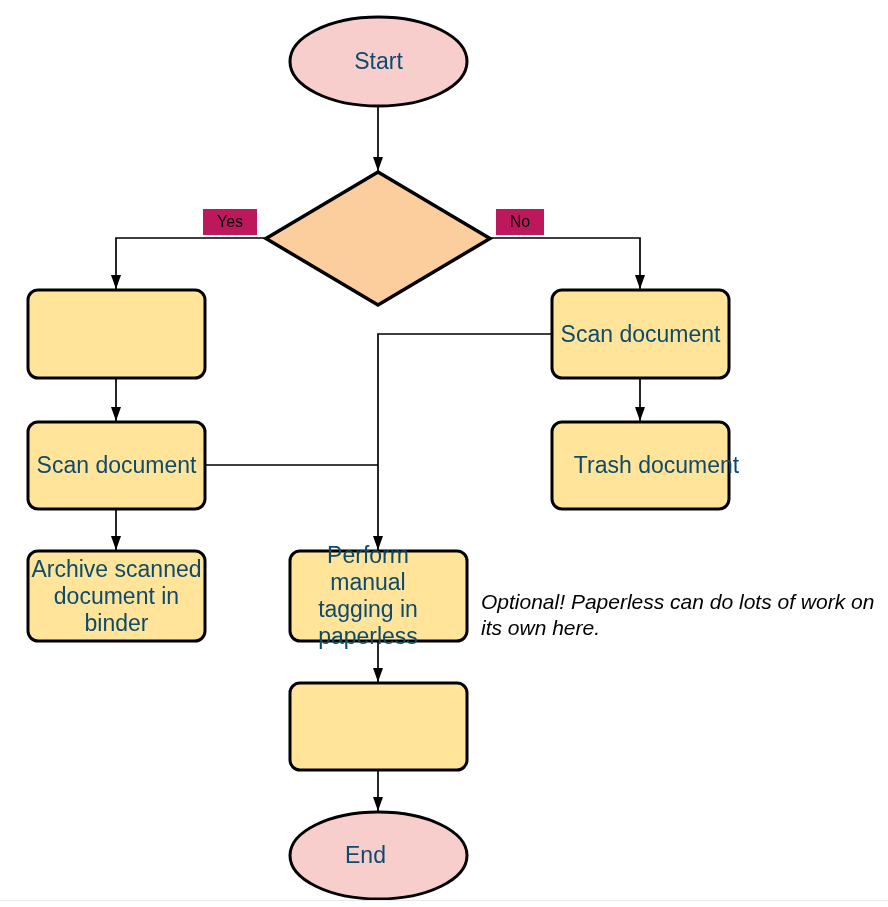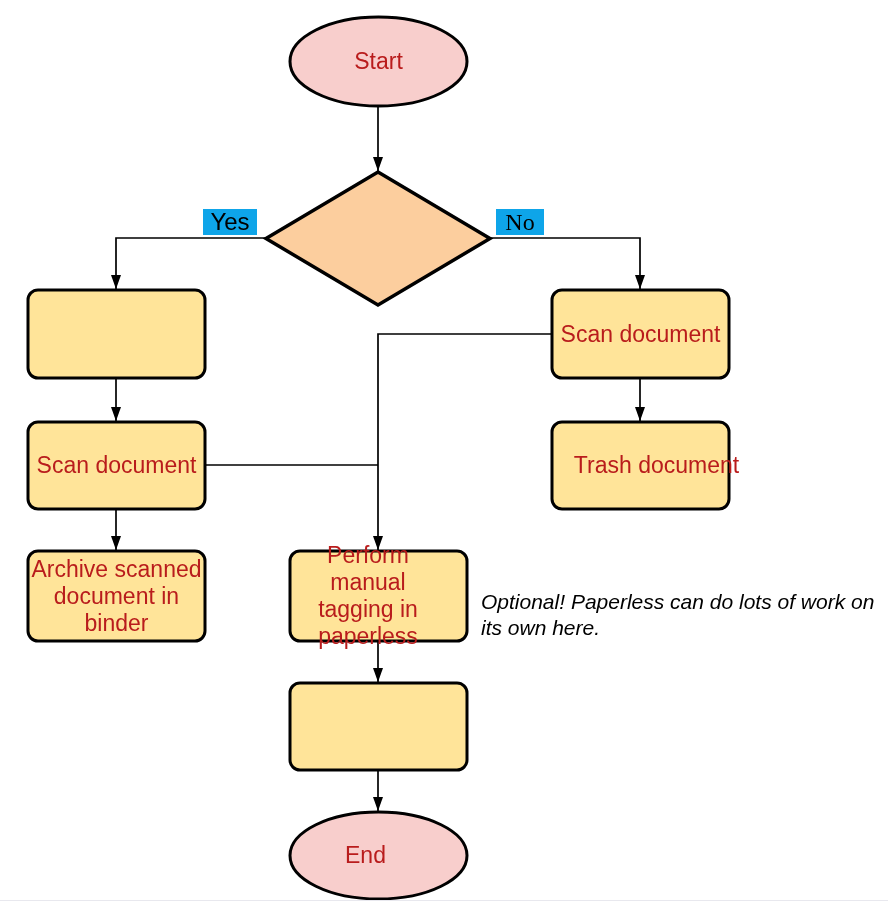--- a/index.html
+++ b/index.html
@@ -31,31 +31,31 @@
   }
   .node-label {
     position: absolute;
     display: flex;
     align-items: center;
     justify-content: center;
     text-align: center;
     white-space: pre-line;
     font-size: 23px;
     line-height: 27px;
-    color: #b91c1c;
+    color: #0c4a6e;
     pointer-events: none;
   }
   .edge-label {
     position: absolute;
     display: flex;
     align-items: center;
     justify-content: center;
-    font-size: 24px;
+    font-size: 16px;
     color: #000000;
-    background: #0ea5e9;
+    background: #be185d;
     pointer-events: none;
     text-align: center;
   }
   .annotation {
     position: absolute;
     left: 481px;
     top: 589px;
     width: 420px;
     font-size: 21px;
     line-height: 26px;
@@ -132,19 +132,19 @@
 
   <div class="node-label" style="left:290px; top:551px; width:156px; height:90px;">Perform manual
 tagging in
 paperless</div>
 
 
   <div class="node-label" style="left:277px; top:812px; width:177px; height:87px;">End</div>
 
   <div class="edge-label" style="left:203px; top:209px; width:54px; height:26px;">Yes</div>
 
-  <div class="edge-label" style="left:496px; top:209px; width:48px; height:26px;font-family:Liberation Serif, serif;">No</div>
+  <div class="edge-label" style="left:496px; top:209px; width:48px; height:26px;">No</div>
 
   <div class="annotation">Optional! Paperless can do lots of work on
 its own here.</div>
 
   <div class="bottom-rule"></div>
 </div>
 
 </body></html>

